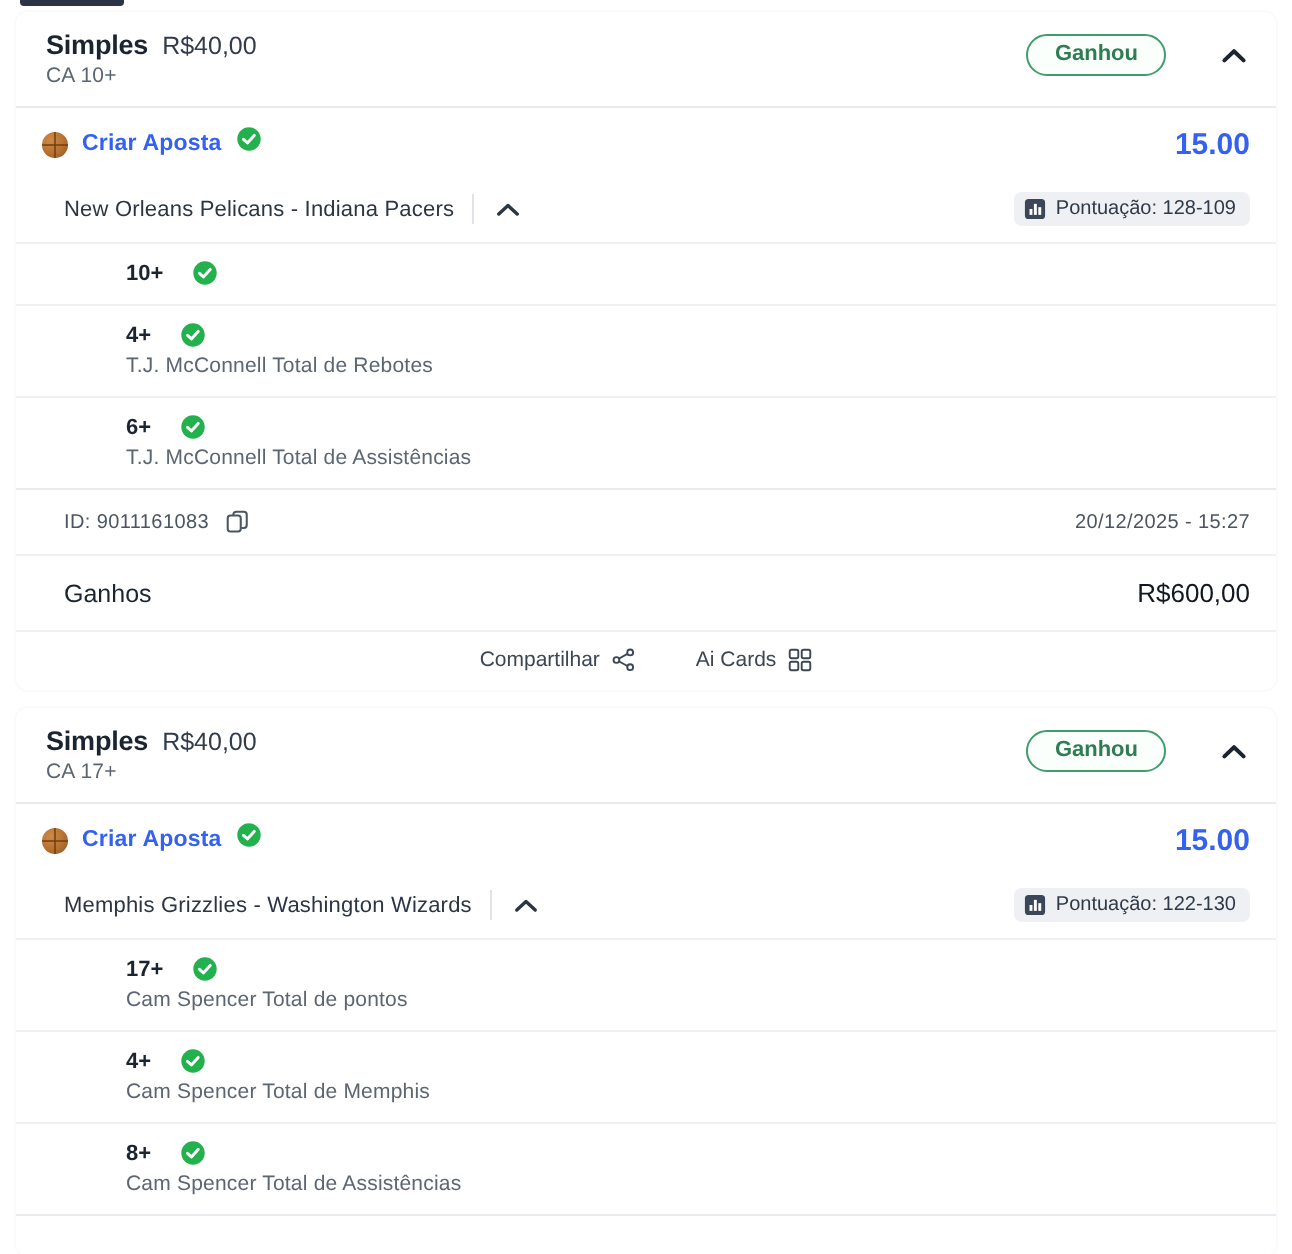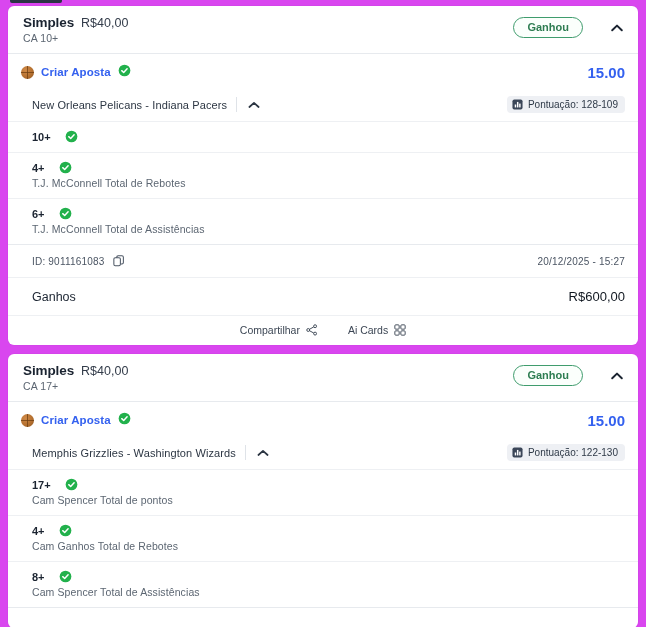--- a/index.html
+++ b/index.html
@@ -2,21 +2,21 @@
 <html><head>
 <meta charset="utf-8">
 <style>
   * { box-sizing: border-box; margin: 0; padding: 0; }
   html, body {
     width: 646px; height: 627px;
     background: #e9ecef;
     font-family: "Liberation Sans", sans-serif;
     overflow: hidden;
   }
-  .page { width: 646px; height: 627px; position: relative; background: #d946ef; }
+  .page { width: 646px; height: 627px; position: relative; background: #ffffff; }
 
   .top-tab-stub {
     position: absolute; left: 10px; top: 0px;
     width: 52px; height: 3px; background: #2b3445; border-radius: 0 0 2px 2px;
   }
 
   .cards-area { padding: 6px 8px 0 8px; }
 
   .bet-card {
     background: #ffffff;
@@ -82,21 +82,21 @@
   .score-badge {
     margin-left: auto;
     display: flex; align-items: center; gap: 5px;
     background: #eef0f4; border-radius: 4px;
     padding: 3px 7px 3px 5px;
     font-size: 10px; color: #2f3a48; white-space: nowrap;
   }
   .score-ico { width: 11px; height: 11px; flex:none; }
 
   
-  .sel-row { padding: 8px 13px 9px 24px; }
+  .sel-row { padding: 8px 13px 9px 24px; margin-left: 31px; }
   .sel-head { display: flex; align-items: center; gap: 7px; }
   .sel-line { font-size: 11px; font-weight: bold; color: #1b2431; }
   .sel-desc { font-size: 10.5px; color: #5c6672; margin-top: 3px; letter-spacing: .1px; }
 
   
   .id-row {
     display: flex; align-items: center;
     padding: 10px 13px 10px 24px;
   }
   .id-text { font-size: 10px; color: #4b5563; letter-spacing: .2px; }
@@ -323,21 +323,21 @@
 
       <hr class="hr-light">
       <div class="sel-row">
         <div class="sel-head">
           <span class="sel-line">4+</span>
           <svg class="check" viewBox="0 0 16 16">
               <circle cx="8" cy="8" r="7.2" fill="#22b14c"></circle>
               <path d="M4.6 8.2 7 10.4l4.2-4.6" fill="none" stroke="#fff" stroke-width="1.8" stroke-linecap="round" stroke-linejoin="round"></path>
             </svg>
         </div>
-        <div class="sel-desc">Cam Ganhos Total de Rebotes</div>
+        <div class="sel-desc">Cam Spencer Total de Memphis</div>
       </div>
 
       <hr class="hr-light">
       <div class="sel-row">
         <div class="sel-head">
           <span class="sel-line">8+</span>
           <svg class="check" viewBox="0 0 16 16">
               <circle cx="8" cy="8" r="7.2" fill="#22b14c"></circle>
               <path d="M4.6 8.2 7 10.4l4.2-4.6" fill="none" stroke="#fff" stroke-width="1.8" stroke-linecap="round" stroke-linejoin="round"></path>
             </svg>

